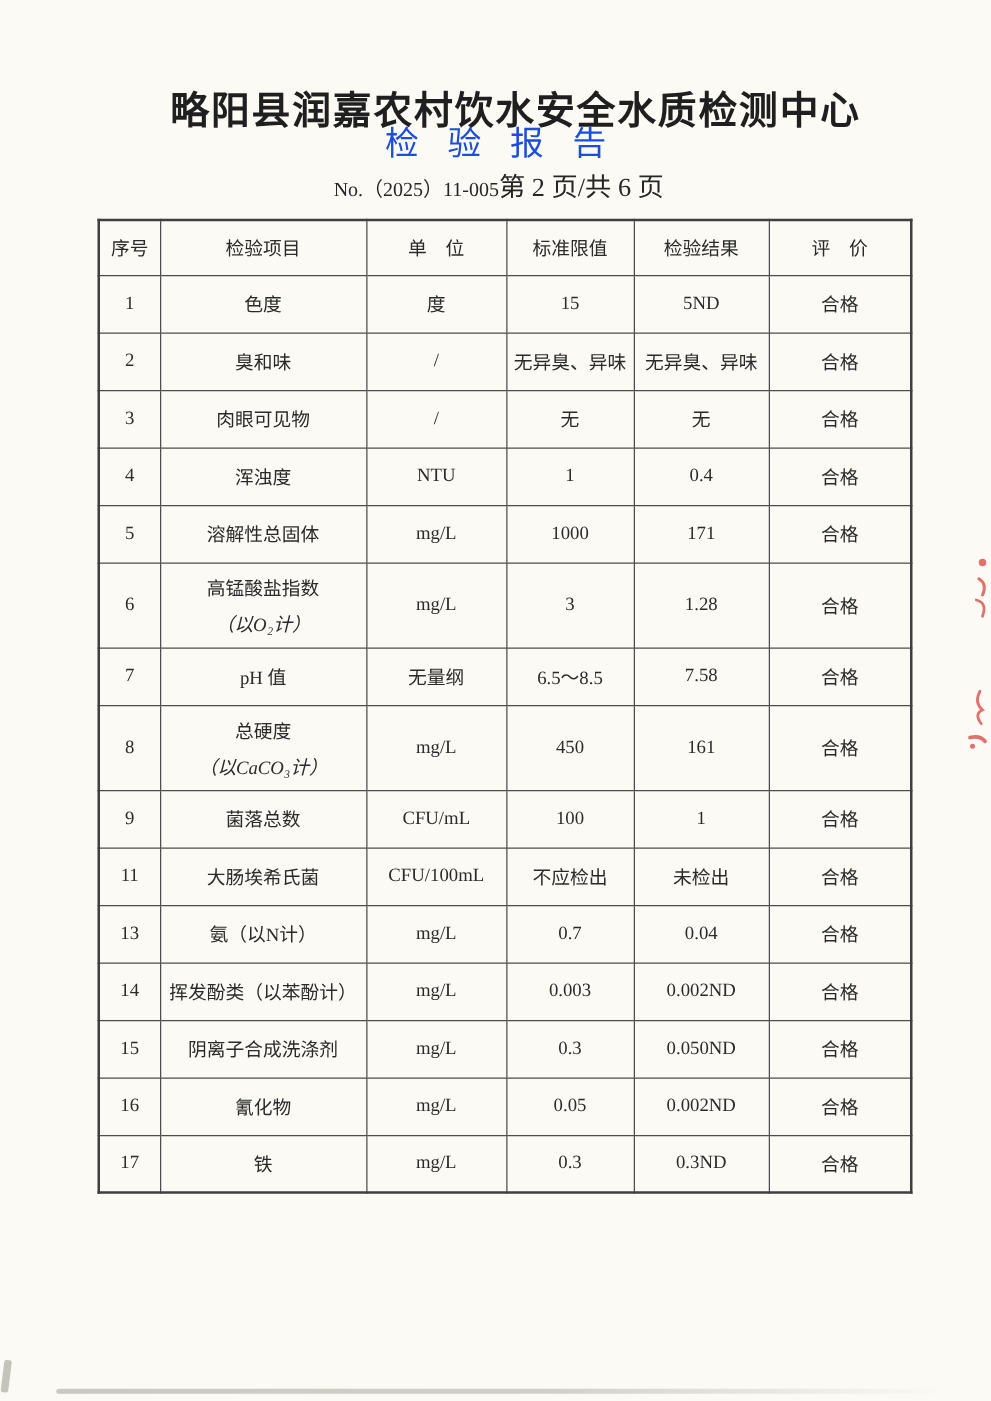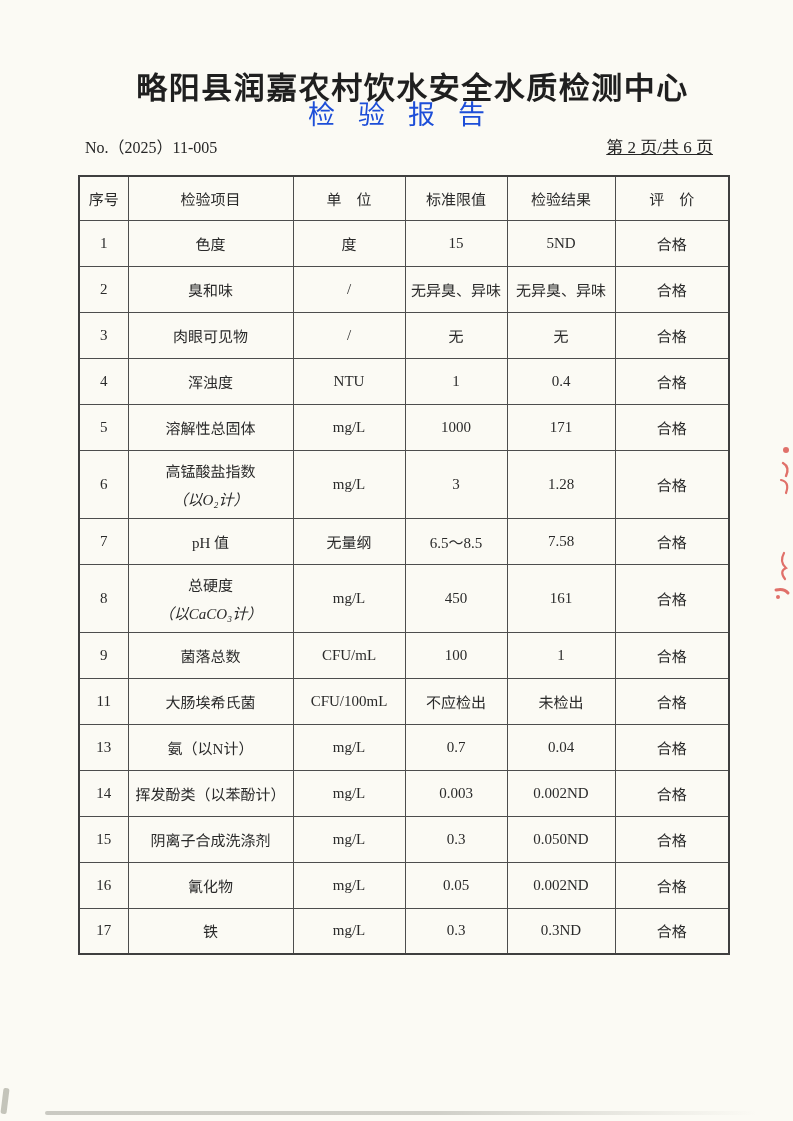--- a/index.html
+++ b/index.html
@@ -34,25 +34,25 @@
     letter-spacing: 0.85em;
     text-indent: 0.85em;
     color: #1d4ed8;
   }
   .meta-row {
     position: absolute;
     top: 133px;
     left: 85px;
     right: 80px;
     display: flex;
-    justify-content: space-between;
+    justify-content: center;
     align-items: baseline;
   }
   .report-number { font-size: 16px; }
-  .page-indicator { font-size: 17px; text-decoration: underline; }
+  .page-indicator { font-size: 21px; }
 
   table.results-table {
     position: absolute;
     left: 78px;
     top: 175px;
     width: 650px;
     border-collapse: collapse;
     table-layout: fixed;
     border: 2px solid #3f3f3f;
   }

